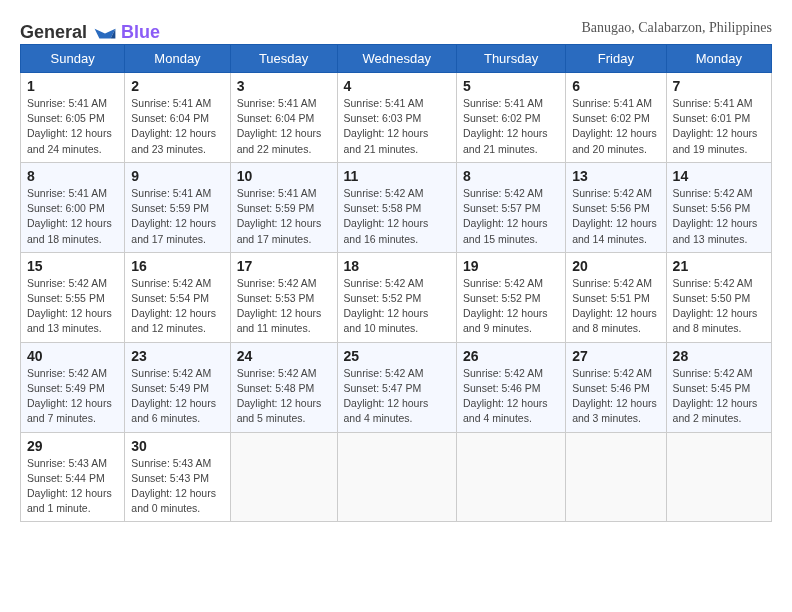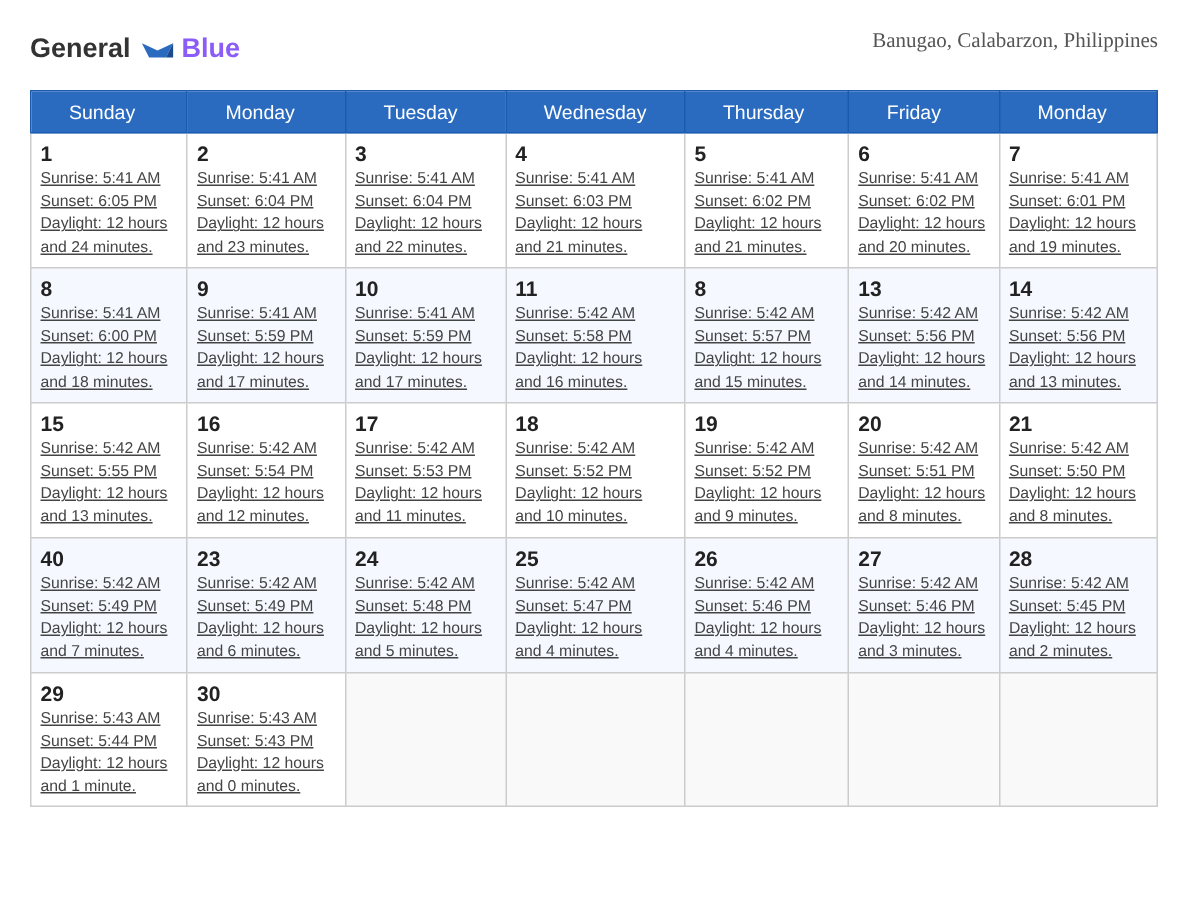--- a/index.html
+++ b/index.html
@@ -7,21 +7,21 @@
       font-family: Arial, sans-serif;
       background: #fff;
       width: 792px;
       min-height: 612px;
       padding: 20px;
     }
     .header-area {
       display: flex;
       justify-content: space-between;
       align-items: flex-start;
-      margin-bottom: 16px;
+      margin-bottom: 0;
     }
     .logo {
       display: flex;
       align-items: center;
       gap: 4px;
     }
     .logo-text-general {
       font-size: 18px;
       font-weight: bold;
       color: #333;
@@ -50,21 +50,21 @@
       font-family: Liberation Serif, serif;
     }
     table {
       width: 100%;
       border-collapse: collapse;
       font-size: 11px;
     }
     th {
       background-color: #2a6bbf;
       color: #fff;
-      text-align: left;
+      text-align: center;
       padding: 6px 25px;
       font-size: 13px;
       font-weight: normal;
       border: 1px solid #1a5baf;
     }
     td {
       vertical-align: top;
       border: 1px solid #ccc;
       padding: 5px 6px;
       width: 113px;
@@ -78,21 +78,20 @@
       font-size: 14px;
       font-weight: bold;
       color: #222;
       display: block;
       margin-bottom: 2px;
     }
     .day-detail {
       color: #444;
       font-size: 10.5px;
       line-height: 1.45;
-      text-decoration: underline;
     }
     td.empty {
       background: #f9f9f9;
     }
     .week-row td {
       height: 80px;
     }
   </style>
 </head>
 <body>

